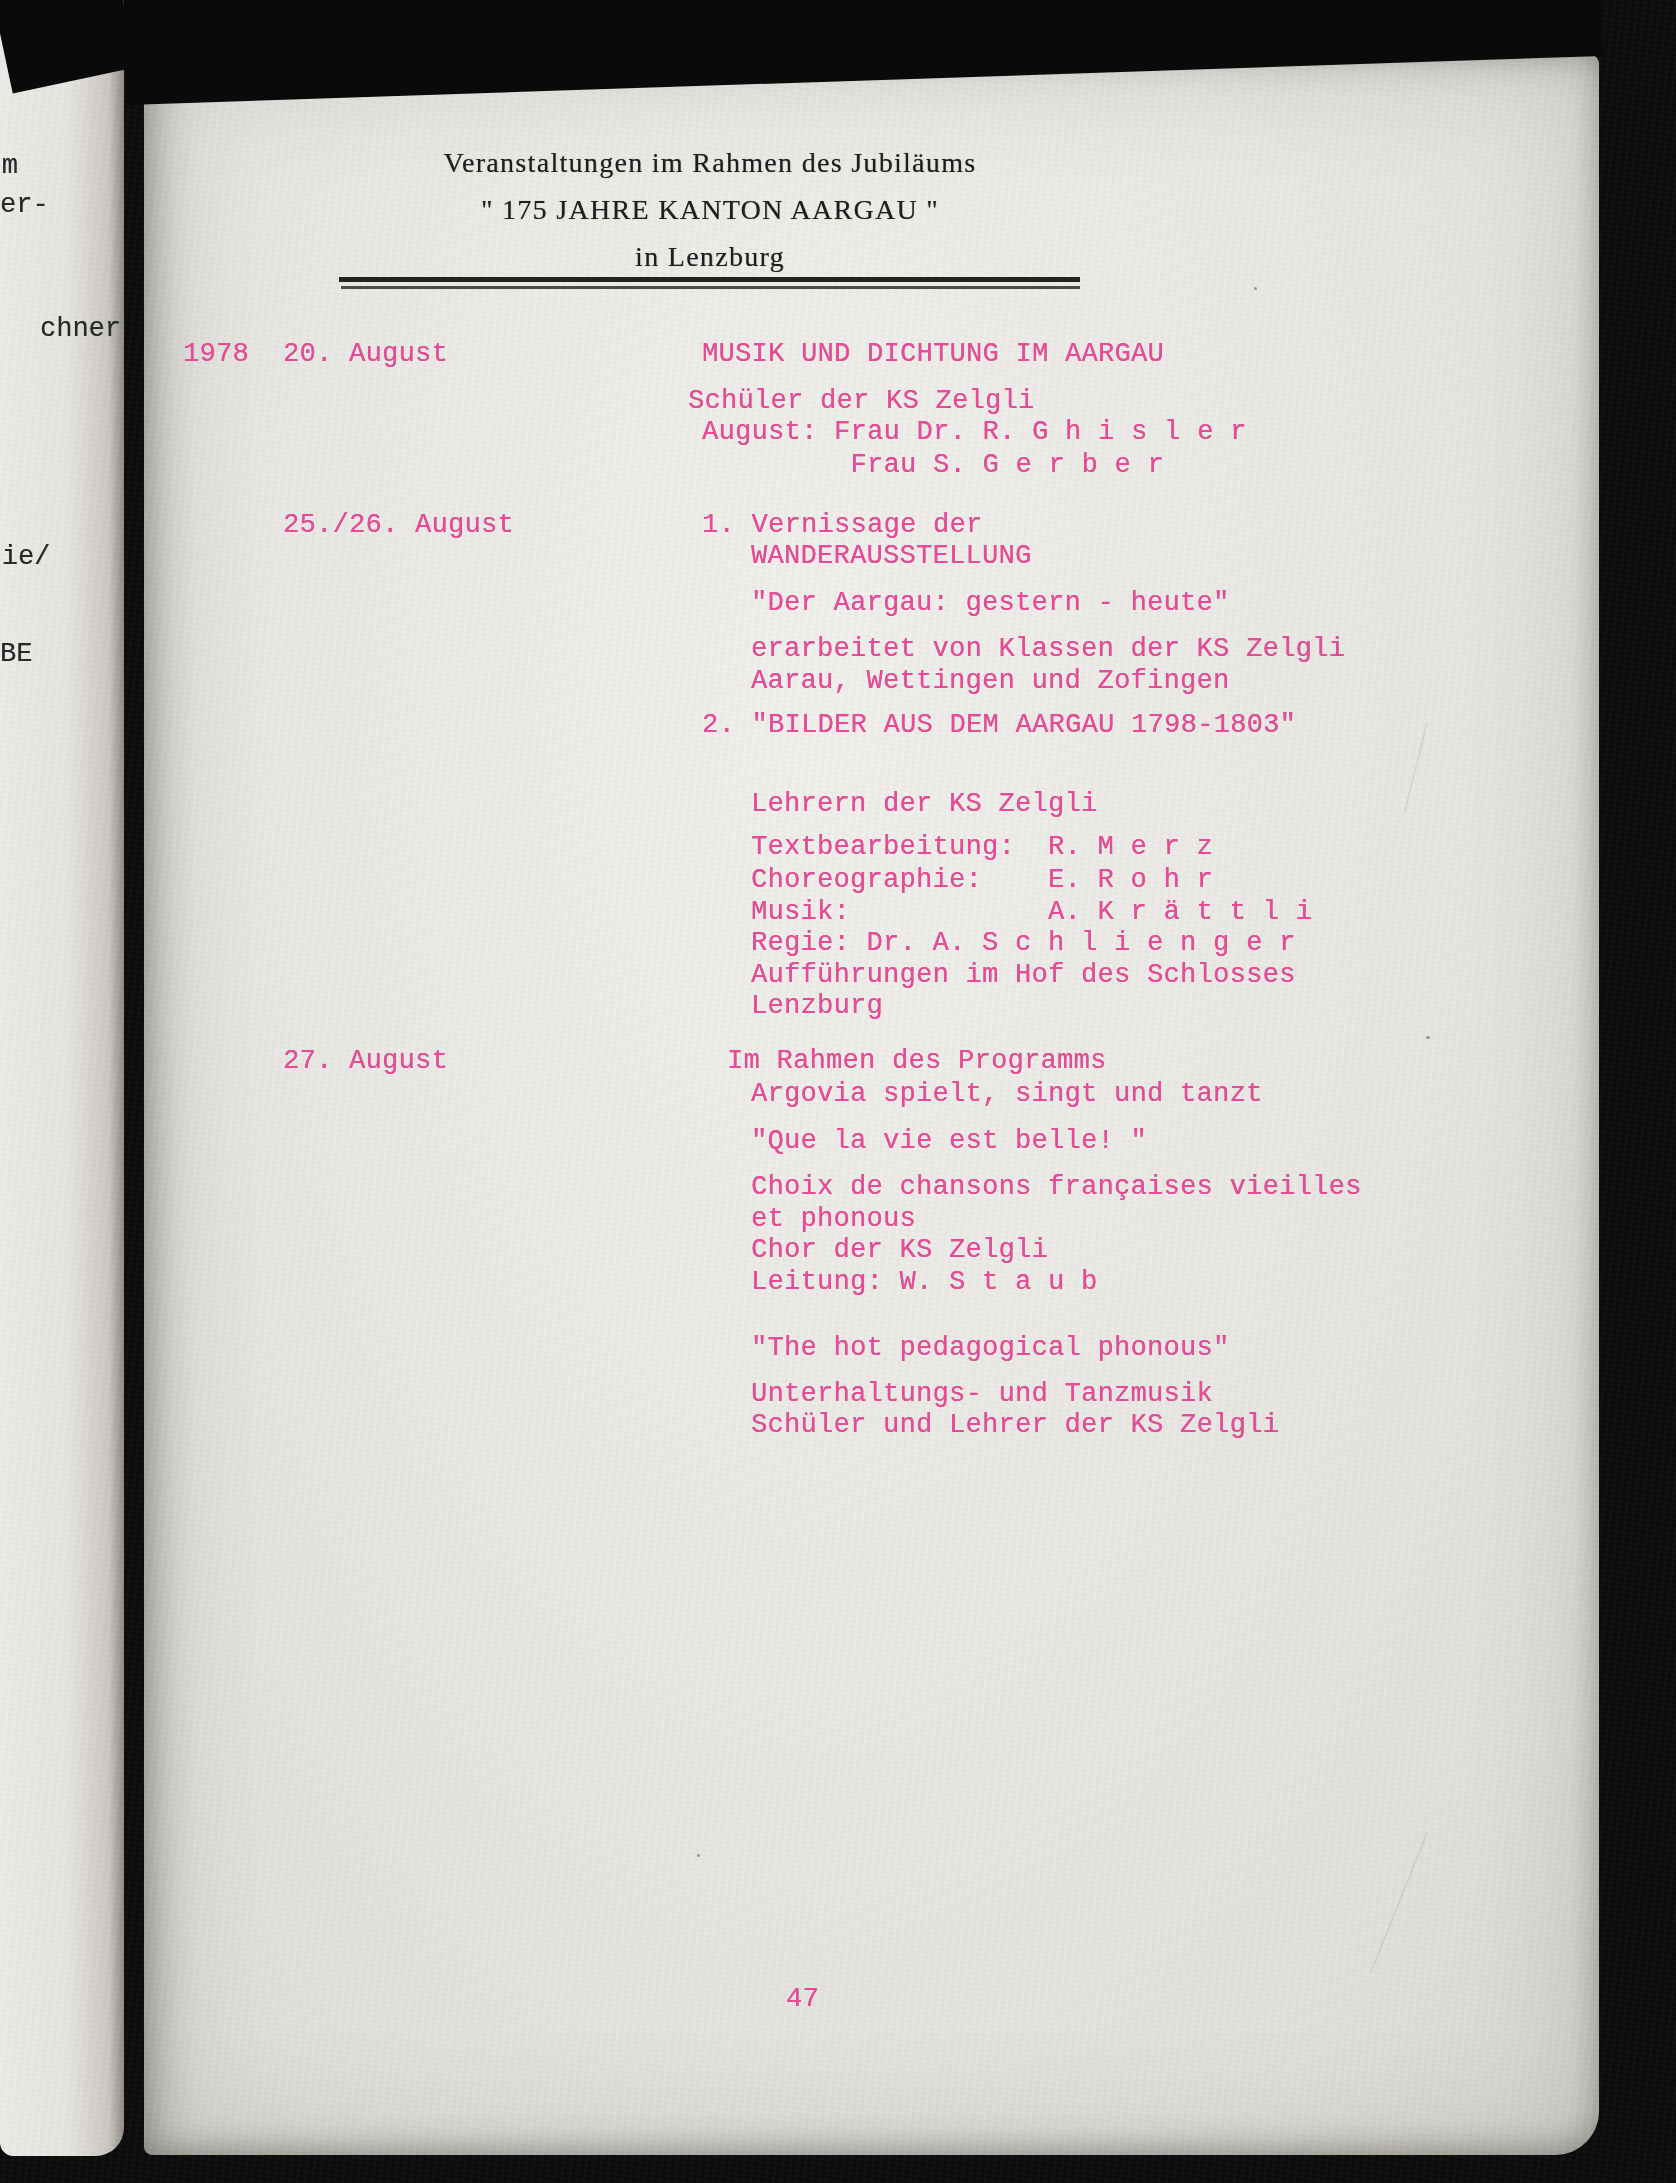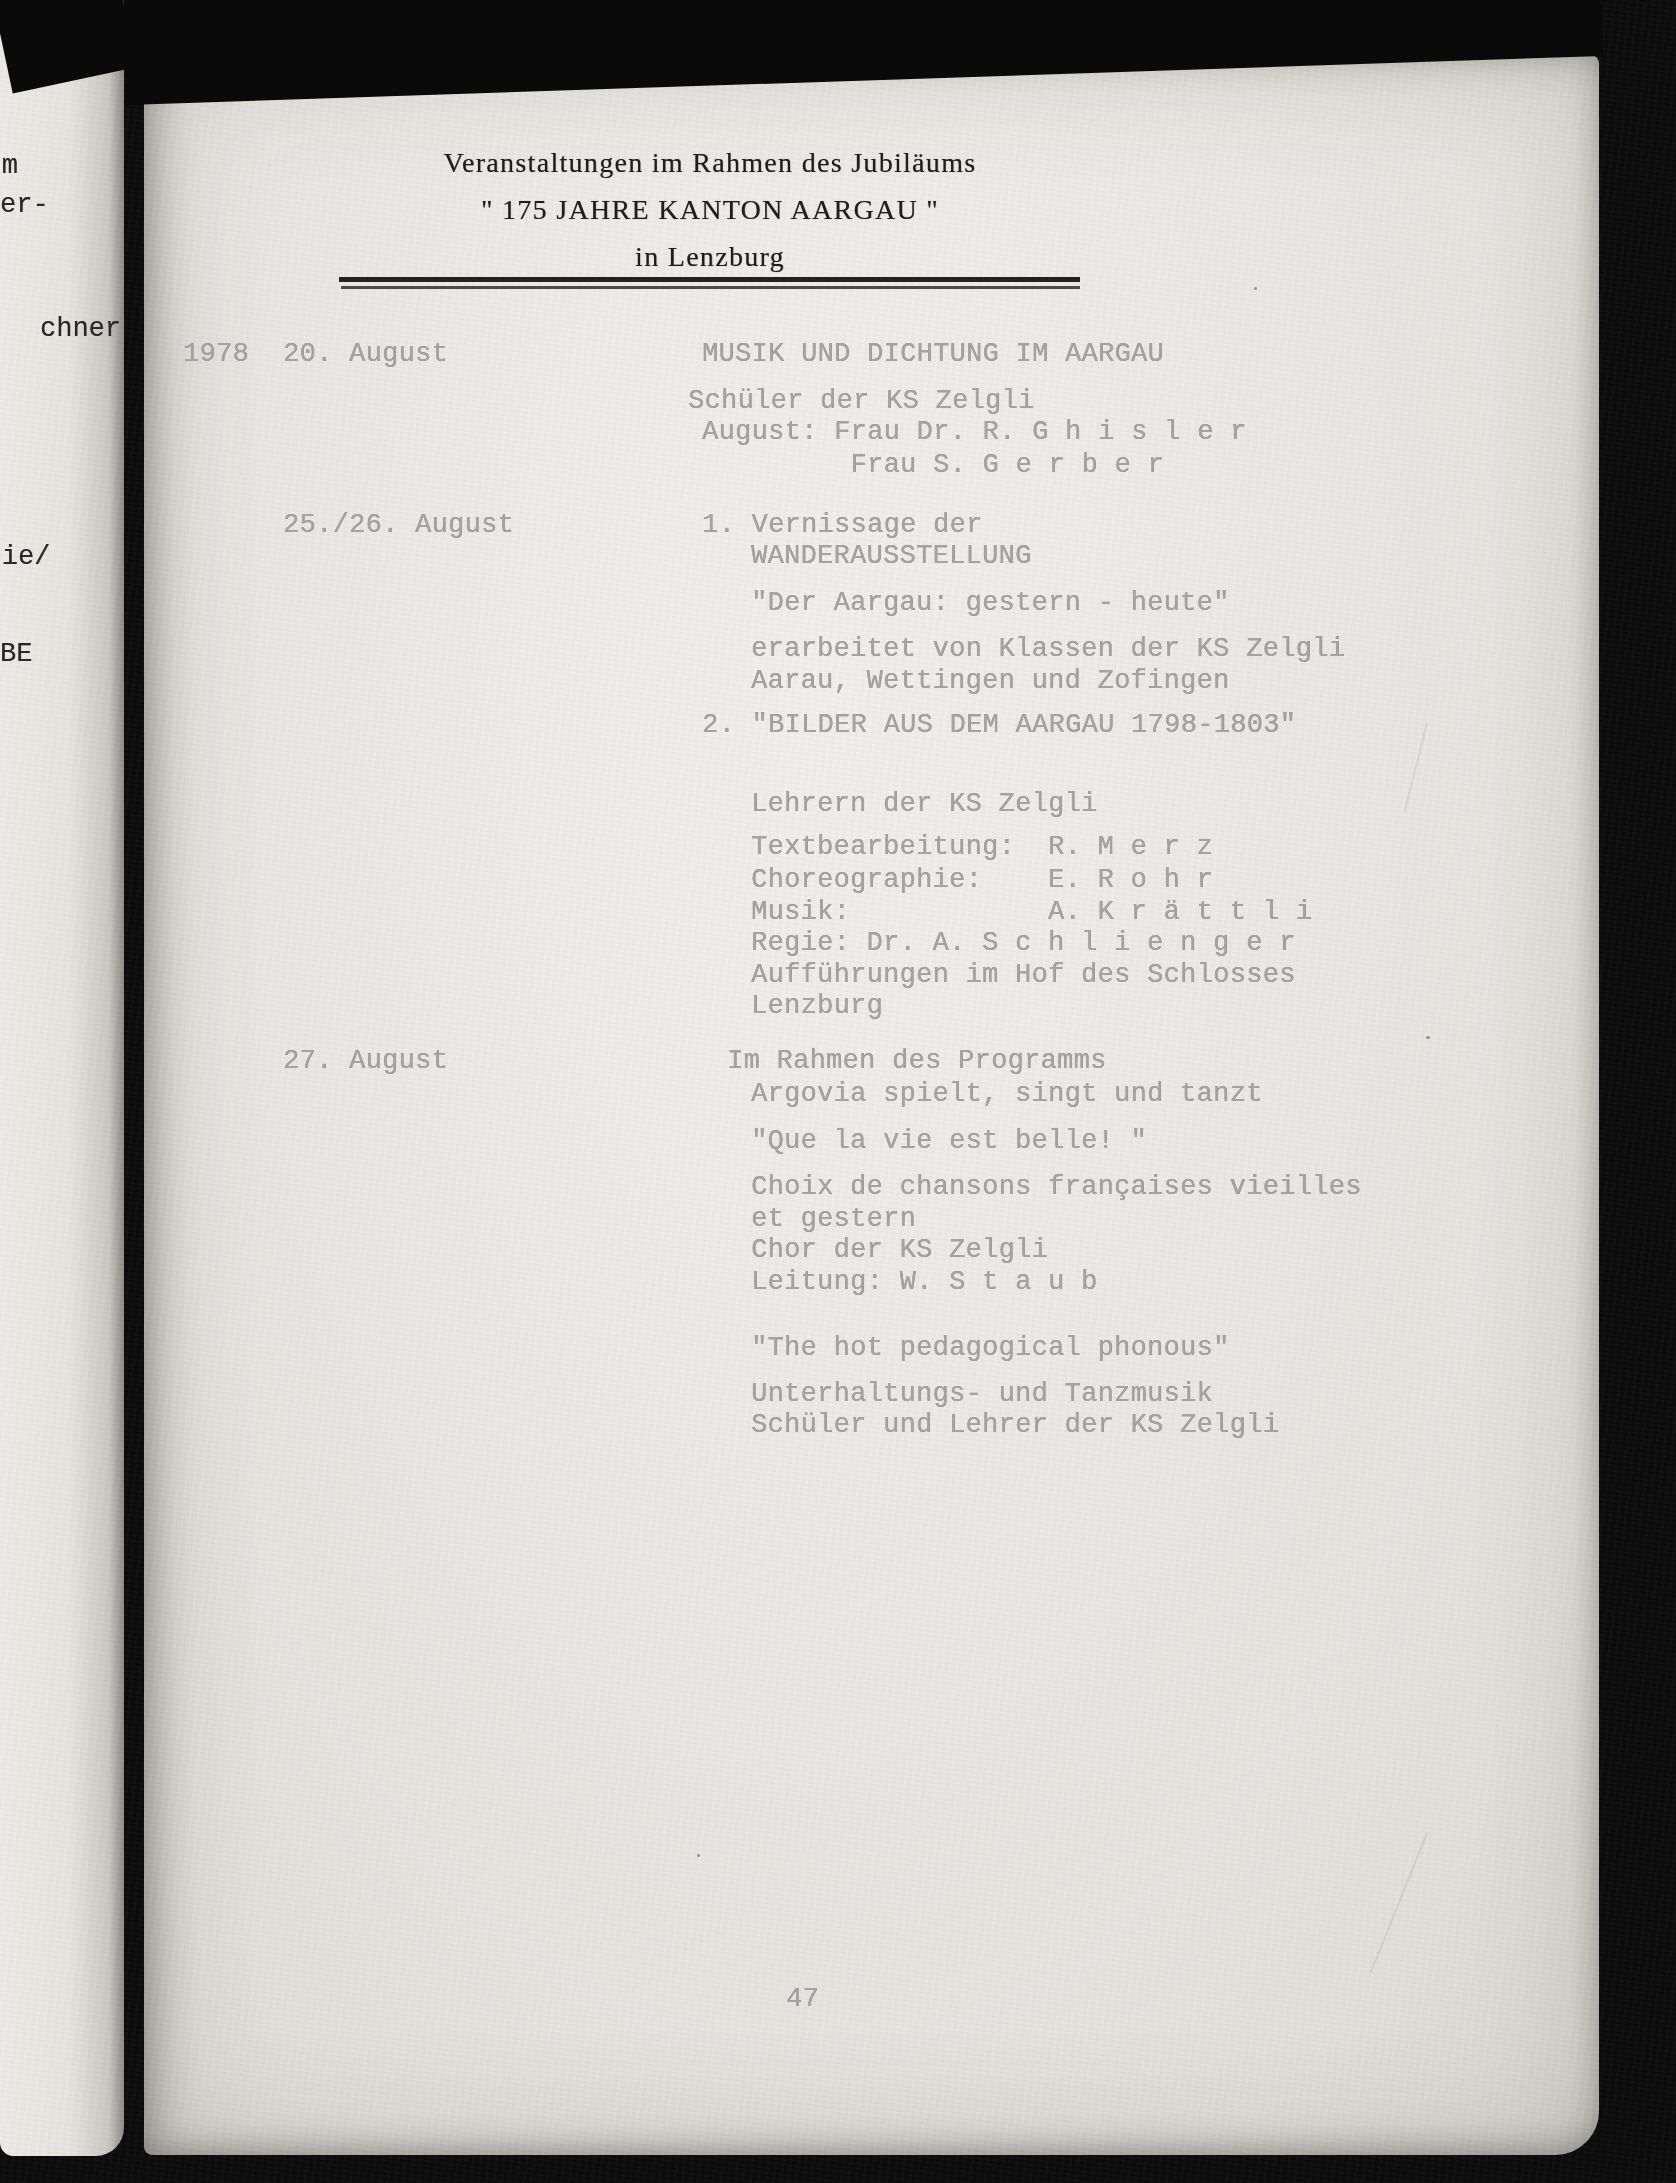--- a/index.html
+++ b/index.html
@@ -37,21 +37,21 @@
     z-index:6;
   }
   .sliver-notch {
     position:absolute; left:10px; top:-44px; width:127px; height:111px;
     background:#0a0a0a; transform:rotate(-12deg); transform-origin:100% 100%;
     z-index:6;
   }
   .txt { position:absolute; z-index:4; left:0; top:0; width:100%; height:100%; }
   .ln {
     position:absolute; white-space:pre; font-size:27px; letter-spacing:0.3px;
-    color:#a3a3a3; text-shadow:0.3px 0.3px 0.6px rgba(25,25,25,0.45);
+    color:#ec4899; text-shadow:0.3px 0.3px 0.6px rgba(25,25,25,0.45);
   }
   .title-block {
     position:absolute; left:339px; top:139px; width:742px; text-align:center;
   }
   .title-line {
     font-size:28px; letter-spacing:1.3px; color:#1e1e1e; line-height:47px;
     white-space:pre; text-shadow:0.3px 0.3px 0.7px rgba(20,20,20,0.5);font-family:Liberation Serif, serif;
   }
   .rule-thick { position:absolute; left:339px; top:277px; width:741px; height:5px; background:#222220; }
   .rule-thin  { position:absolute; left:341px; top:286px; width:739px; height:2.5px; background:#4a4a46; }
@@ -105,21 +105,21 @@
     <div class="ln" style="left:751px;top:928px">Regie: Dr. A. S c h l i e n g e r</div>
     <div class="ln" style="left:751px;top:897px">Musik:            A. K r ä t t l i</div>
     <div class="ln" style="left:751px;top:960px">Aufführungen im Hof des Schlosses</div>
     <div class="ln" style="left:751px;top:991px">Lenzburg</div>
 
     <div class="ln" style="left:283px;top:1046px">27. August</div>
     <div class="ln" style="left:727px;top:1046px">Im Rahmen des Programms</div>
     <div class="ln" style="left:751px;top:1079px">Argovia spielt, singt und tanzt</div>
     <div class="ln" style="left:751px;top:1126px">"Que la vie est belle! "</div>
     <div class="ln" style="left:751px;top:1172px">Choix de chansons françaises vieilles</div>
-    <div class="ln" style="left:751px;top:1204px">et gestern</div>
+    <div class="ln" style="left:751px;top:1204px">et phonous</div>
     <div class="ln" style="left:751px;top:1235px">Chor der KS Zelgli</div>
     <div class="ln" style="left:751px;top:1267px">Leitung: W. S t a u b</div>
     <div class="ln" style="left:751px;top:1333px">"The hot pedagogical phonous"</div>
     <div class="ln" style="left:751px;top:1379px">Unterhaltungs- und Tanzmusik</div>
     <div class="ln" style="left:751px;top:1410px">Schüler und Lehrer der KS Zelgli</div>
 
     <div class="ln" style="left:786px;top:1984px">47</div>
   </div>
 
   <div class="speck" style="left:1254px;top:287px;width:3.4px;height:3.4px"></div>

